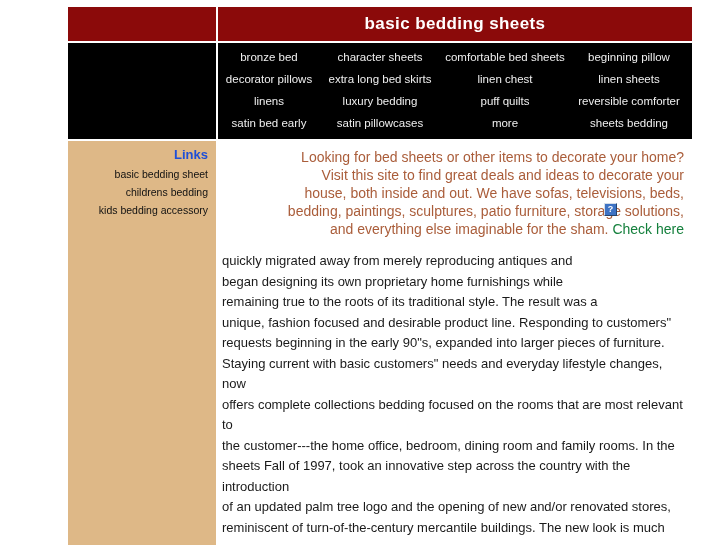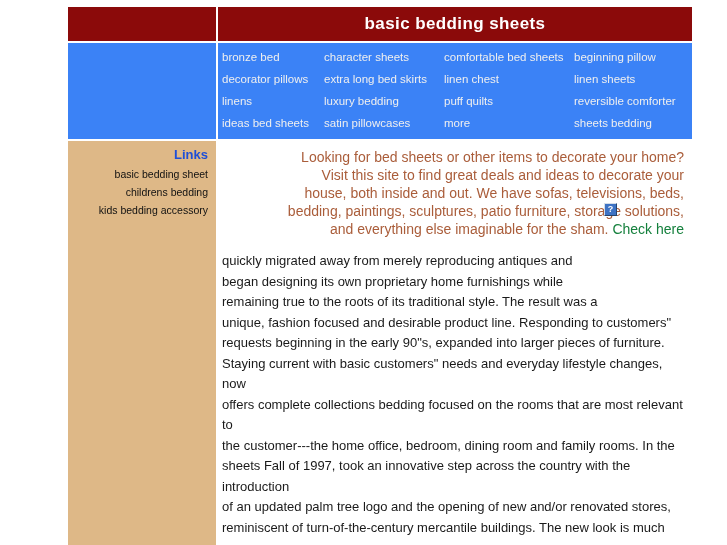--- a/index.html
+++ b/index.html
@@ -15,21 +15,21 @@
     display: table;
     border-collapse: separate;
     border-spacing: 2px;
     margin: 5px 0 0 66px;
   }
   .trow { display: table-row; }
   .cell { display: table-cell; margin-left: 32px; }
   .col-left  { width: 140px; }
   .col-right { width: 444px; }
   .red  { background: #8B0A0A; }
-  .gray { background: #3b82f6; }
+  .gray { background: #000000; text-align: center; }
   .tan  { background: #DEB887; }
 
   
   .head-row .cell { height: 34px; vertical-align: middle; }
   .page-title {
     color: #ffffff;
     font-size: 17px;
     font-weight: bold;
     letter-spacing: 0.4px;
     text-align: center;
@@ -144,21 +144,21 @@
           <td><a class="glink">linen chest</a></td>
           <td><a class="glink">linen sheets</a></td>
         </tr>
         <tr>
           <td><a class="glink">linens</a></td>
           <td><a class="glink">luxury bedding</a></td>
           <td><a class="glink">puff quilts</a></td>
           <td><a class="glink">reversible comforter</a></td>
         </tr>
         <tr>
-          <td><a class="glink">ideas bed sheets</a></td>
+          <td><a class="glink">satin bed early</a></td>
           <td><a class="glink">satin pillowcases</a></td>
           <td><a class="glink">more</a></td>
           <td><a class="glink">sheets bedding</a></td>
         </tr>
       </tbody>
         </table>
     </div>
   </div>
 
   <div class="trow">

